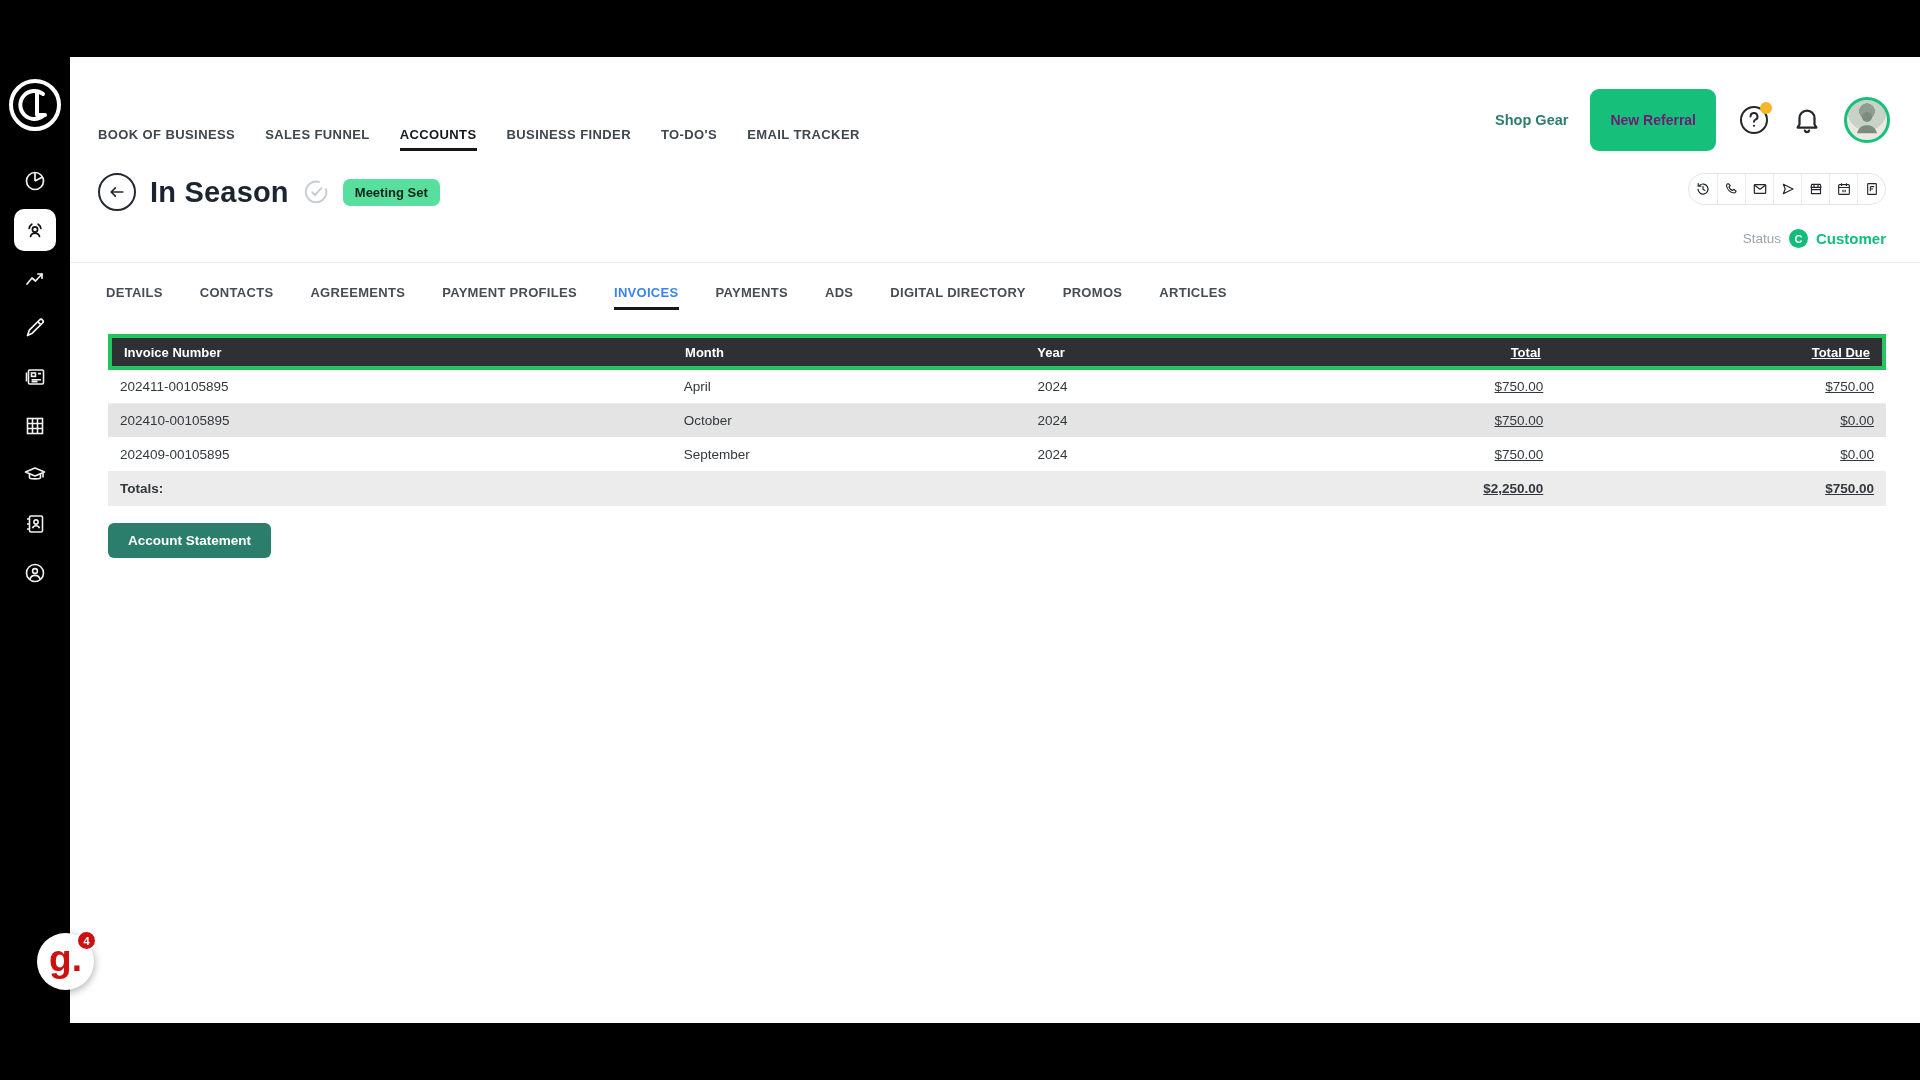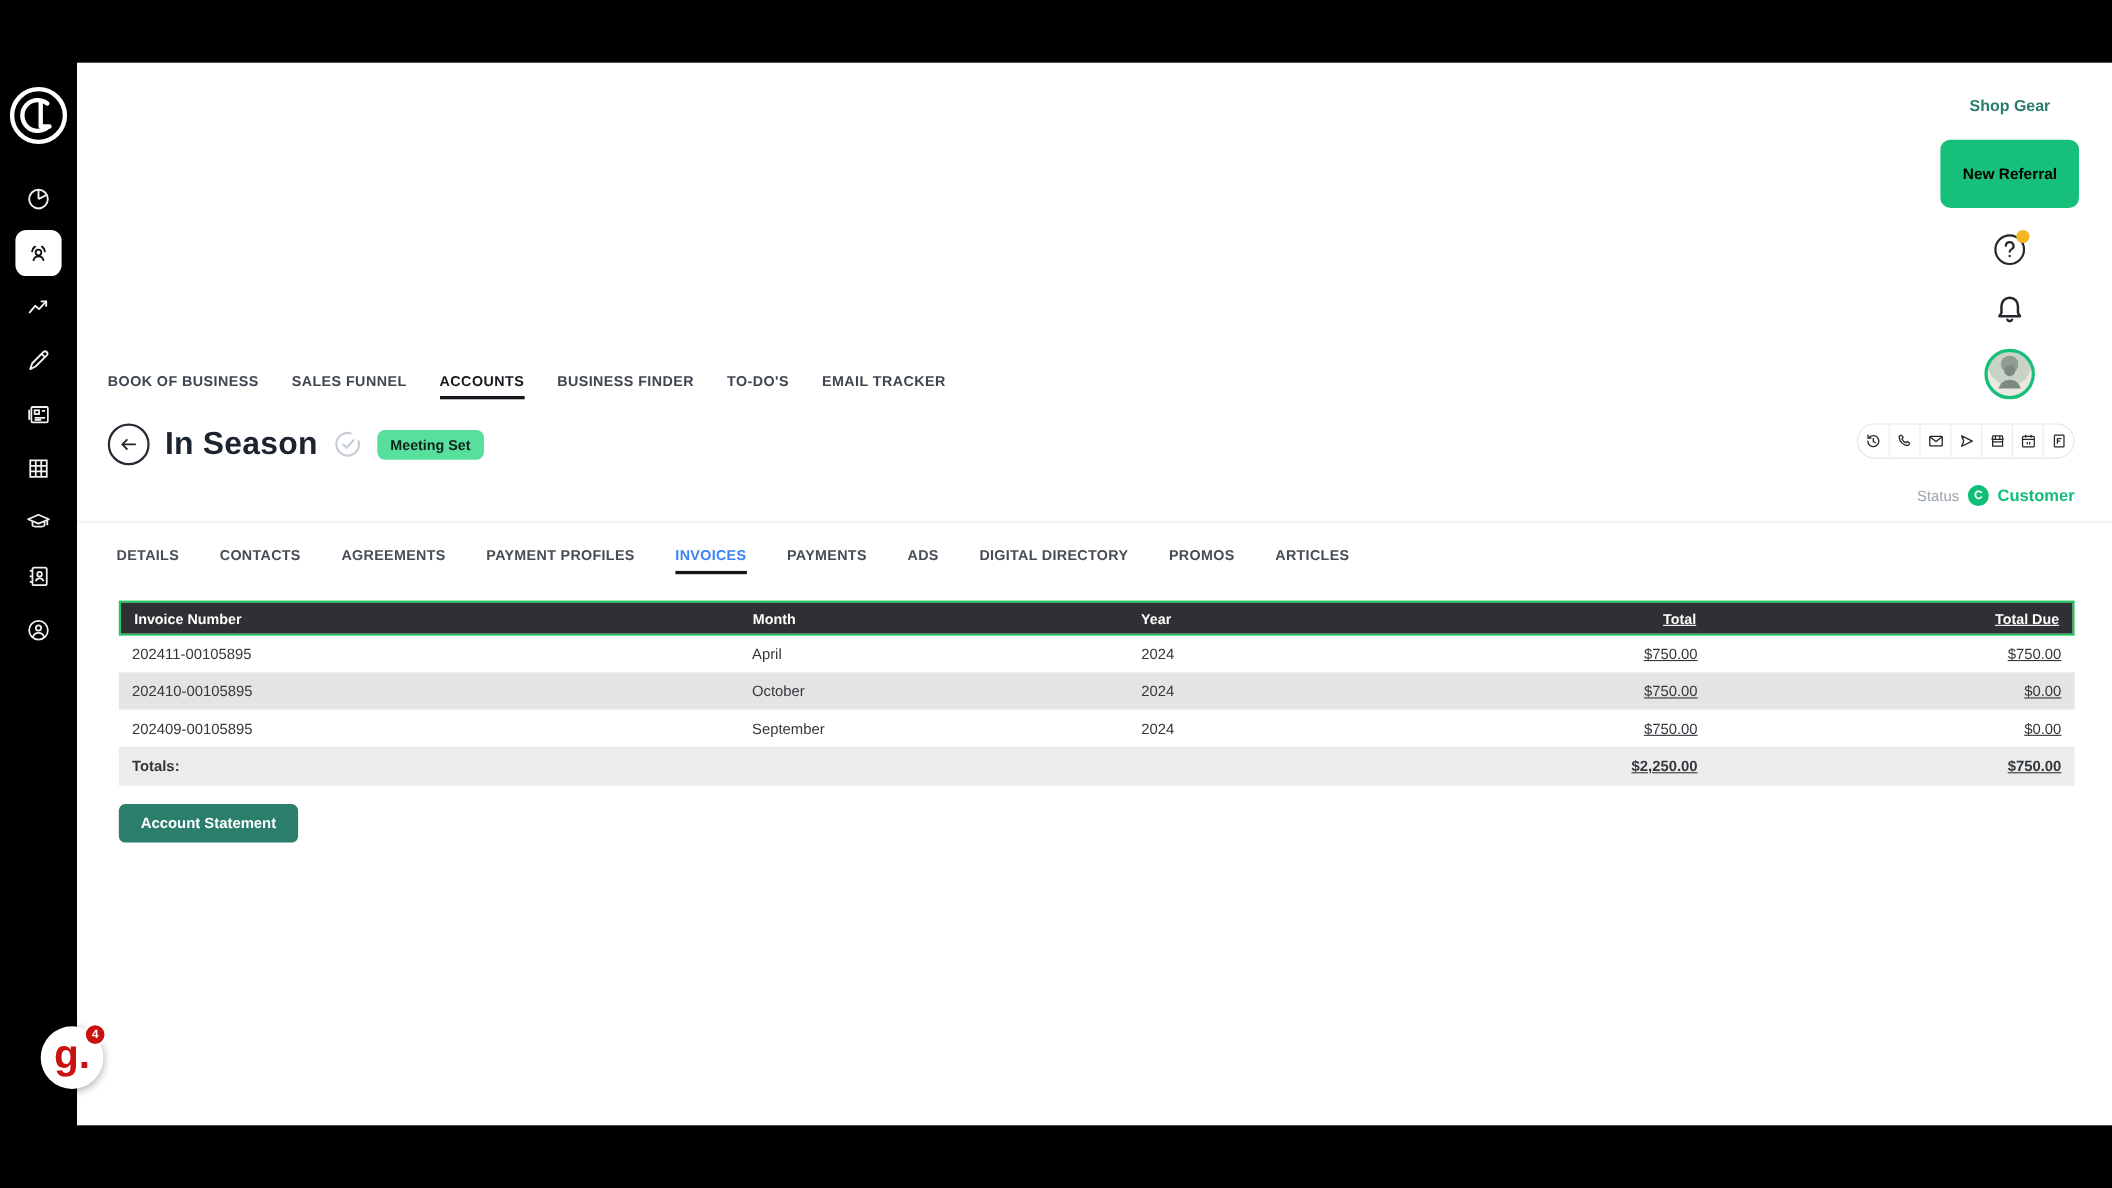--- a/index.html
+++ b/index.html
@@ -15,23 +15,23 @@
   .nav-slot.active { background:#fff; color:#111; }
 
   
   .content { position:absolute; left:70px; top:57px; width:1850px; height:966px; background:#fff; z-index:1; }
 
   
   .topbar { display:flex; align-items:flex-end; justify-content:space-between; padding:32px 30px 0 28px; }
   .main-nav { display:flex; gap:30px; align-items:center; }
   .main-nav .nav-item { font-size:13px; font-weight:bold; letter-spacing:.4px; color:#3e4650; cursor:pointer; padding-bottom:6px; border-bottom:3px solid transparent; }
   .main-nav .nav-item.active { color:#14171b; border-bottom-color:#14171b; }
-  .topbar-right { display:flex; align-items:center; gap:22px;flex-direction:column; }
+  .topbar-right { display:flex; align-items:center; gap:22px; }
   .shop-gear { color:#2a7d6c; font-weight:bold; font-size:14.5px; cursor:pointer; }
-  .btn-referral { background:#16c07a; color:#000000; font-weight:bold; font-size:14px; border:none; border-radius:9px; padding:23px 20px; cursor:pointer; font-family:inherit; }
+  .btn-referral { background:#16c07a; color:#701a75; font-weight:bold; font-size:14px; border:none; border-radius:9px; padding:23px 20px; cursor:pointer; font-family:inherit; }
   .help-wrap { position:relative; width:32px; height:32px; cursor:pointer; }
   .help-wrap svg { width:32px; height:32px; }
   .help-dot { position:absolute; right:-2px; top:-2px; width:12px; height:12px; border-radius:50%; background:#f5b625; }
   .bell { width:30px; height:30px; cursor:pointer; }
   .avatar { width:46px; height:46px; border-radius:50%; border:3px solid #16c07a; overflow:hidden; background:radial-gradient(circle at 50% 28%, #8f9d92 0 22%, #c9d2c6 23% 55%, #e9e9e2 56% 100%); cursor:pointer; position:relative; }
   .avatar svg { position:absolute; left:50%; top:54%; transform:translate(-50%,-50%); width:30px; height:30px; }
 
   
   .page-head { display:flex; align-items:flex-start; justify-content:space-between; padding:22px 34px 0 28px; }
   .ph-left { display:flex; align-items:center; gap:14px; }
@@ -55,21 +55,21 @@
   
   .tabs { display:flex; gap:37px; padding:22px 0 0 36px; }
   .tab { font-size:13px; font-weight:bold; letter-spacing:.3px; color:#464d55; cursor:pointer; padding-bottom:7px; border-bottom:3px solid transparent; }
   .tab.active { color:#3b82f6; border-bottom-color:#15181c; }
 
   
   .table-wrap { margin:24px 34px 0 38px; font-size:13.5px; color:#33383d; }
   .grid-row { display:grid; grid-template-columns:31.7% 19.9% 14.9% 14.9% 18.6%; align-items:center; }
   .grid-row > div { padding:0 12px; }
   .col-num { text-align:right;text-decoration:underline; }
-  .thead-box { border:2px solid #22c55e; }
+  .thead-box { border:4px solid #22c55e; }
   .thead { background:#2f3034; color:#fff; font-weight:bold; height:28px; font-size:13px; }
   .trow { height:34px; background:#fff; border-bottom:1px solid #ececec; }
   .trow.alt { background:#e4e4e4; border-bottom:1px solid #fff; }
   .trow.totals { background:#ececec; font-weight:bold; }
 
   .btn-statement { margin:17px 0 0 38px; background:#2b7e6c; color:#fff; border:none; border-radius:6px; font-family:inherit; font-size:13.5px; font-weight:bold; padding:10px 20px; cursor:pointer; }
 
   
   .gleap { position:absolute; left:37px; top:933px; width:57px; height:57px; background:#fff; border-radius:50%; z-index:9; box-shadow:0 2px 8px rgba(0,0,0,.35); display:flex; align-items:center; justify-content:center; cursor:pointer; }
   .gleap-g { color:#cc1111; font-size:37px; font-weight:bold; line-height:1; margin-top:-6px; }

